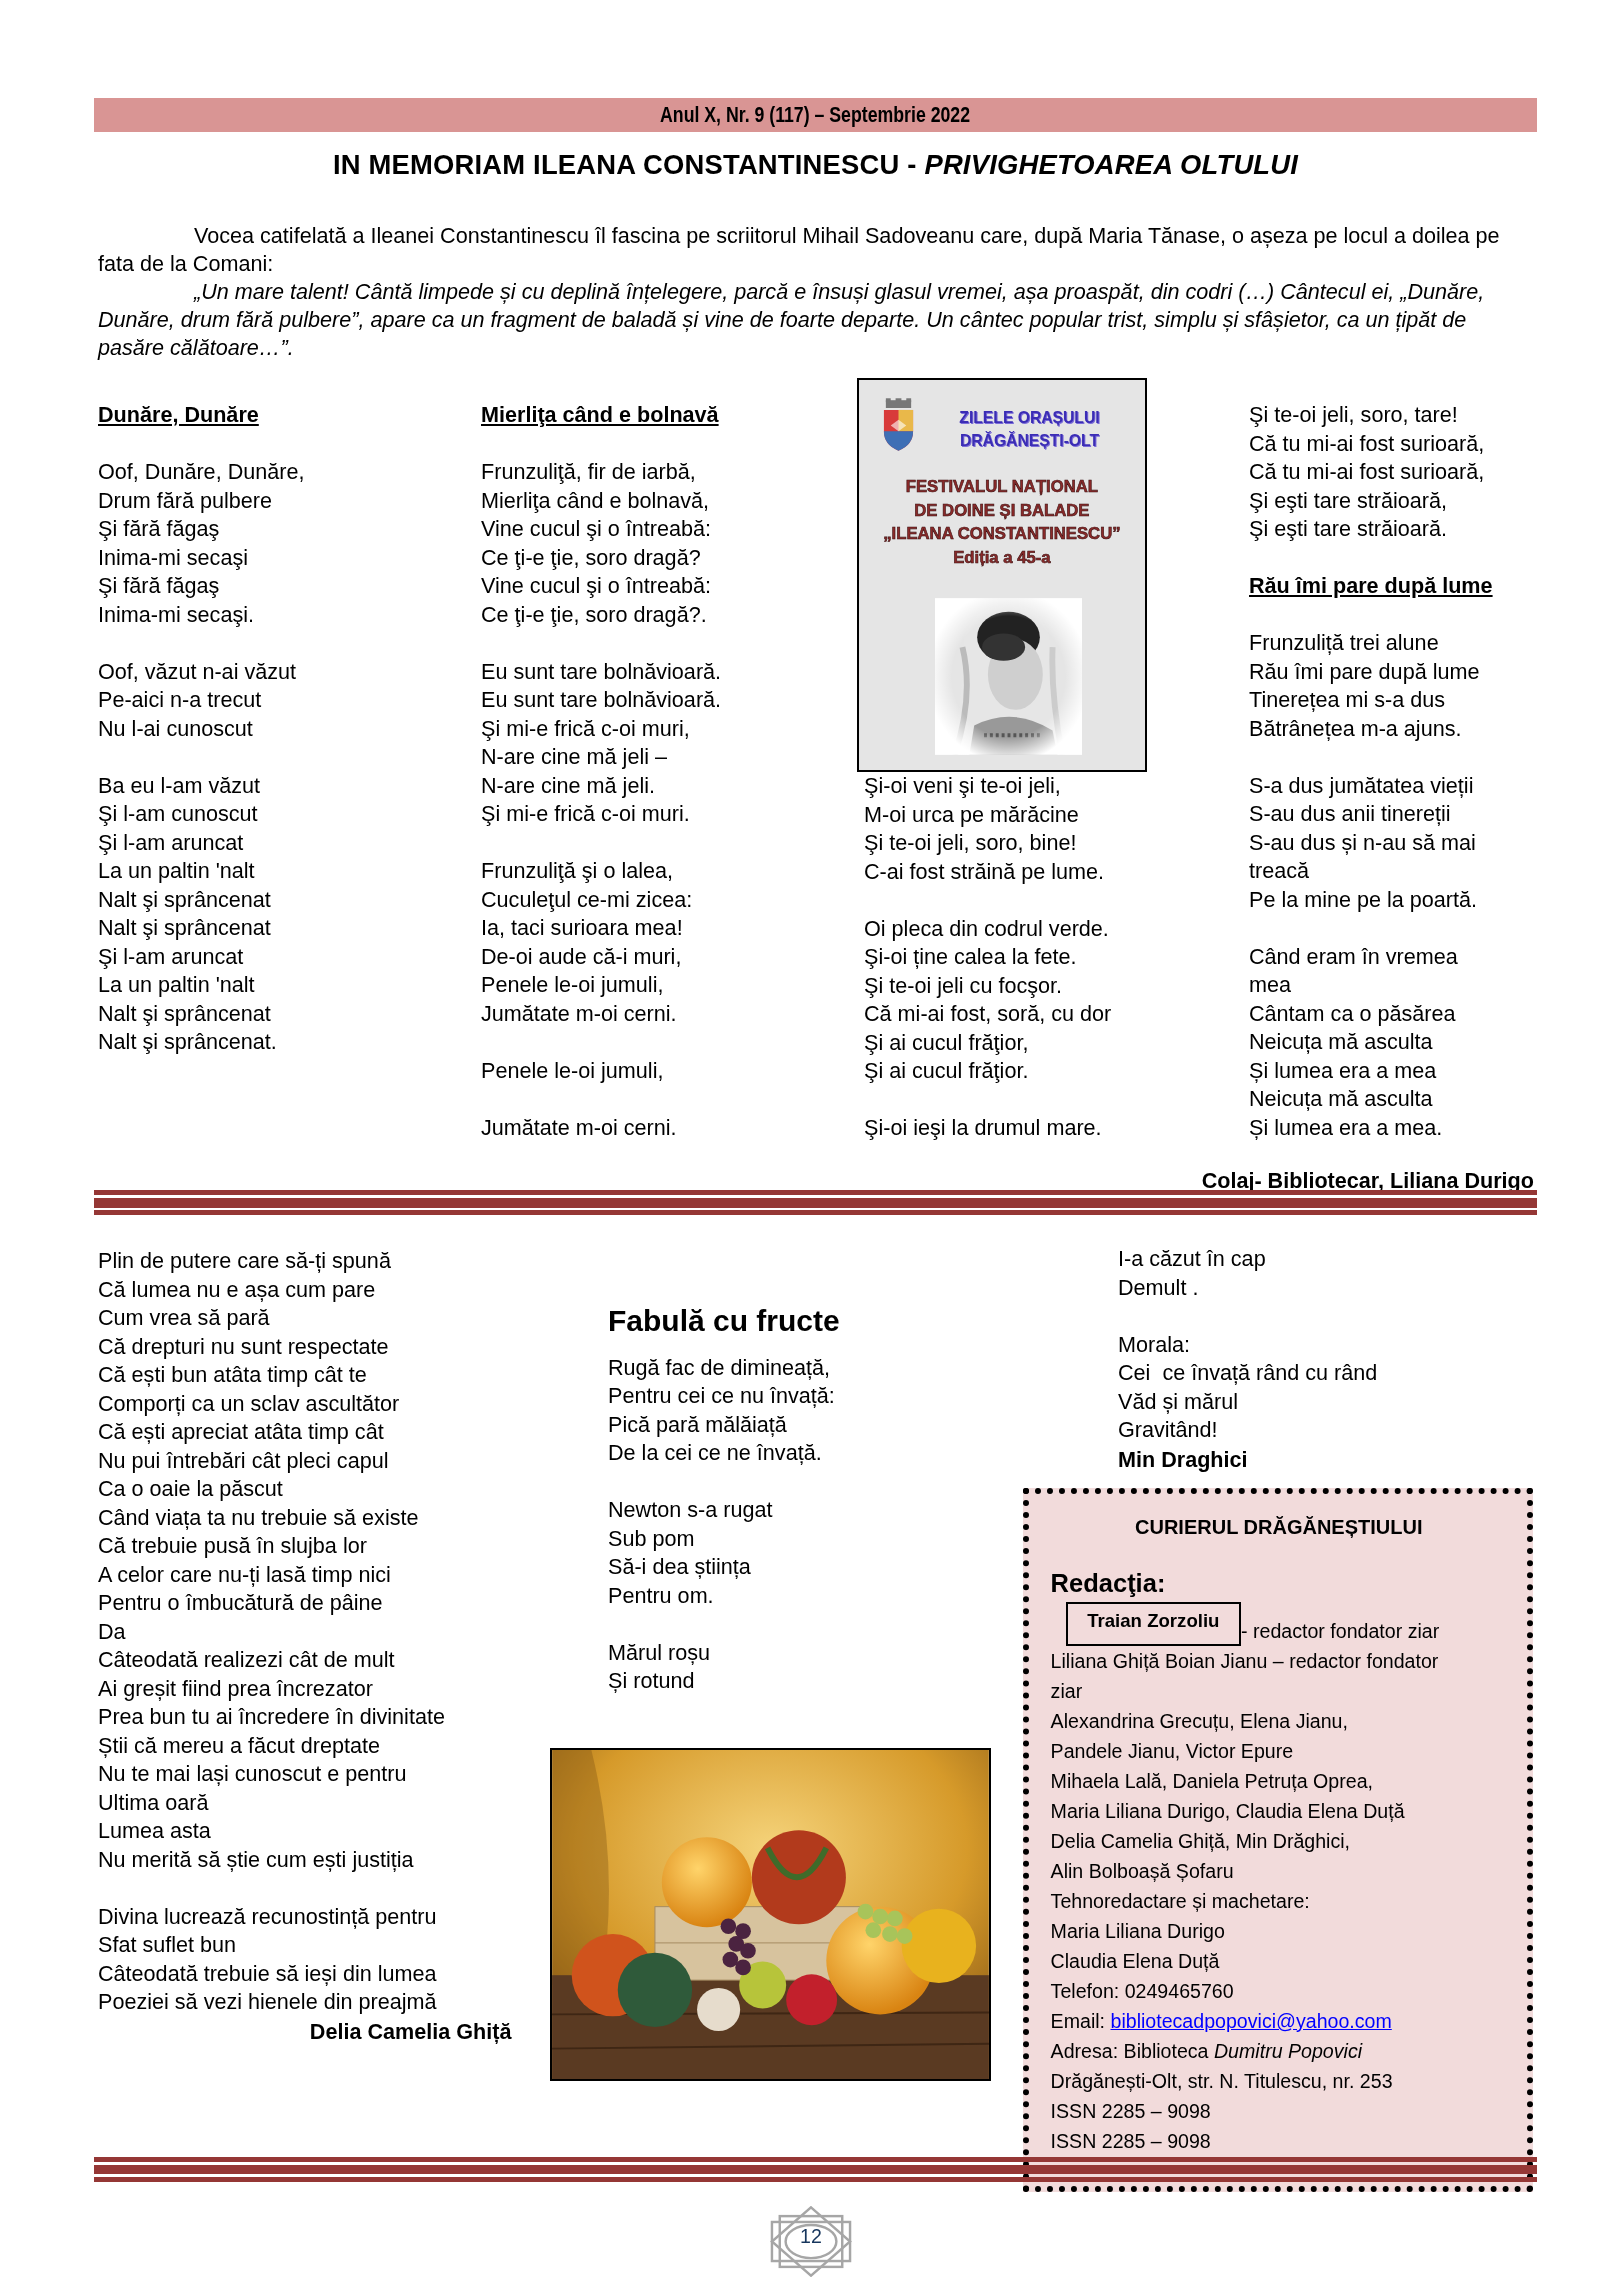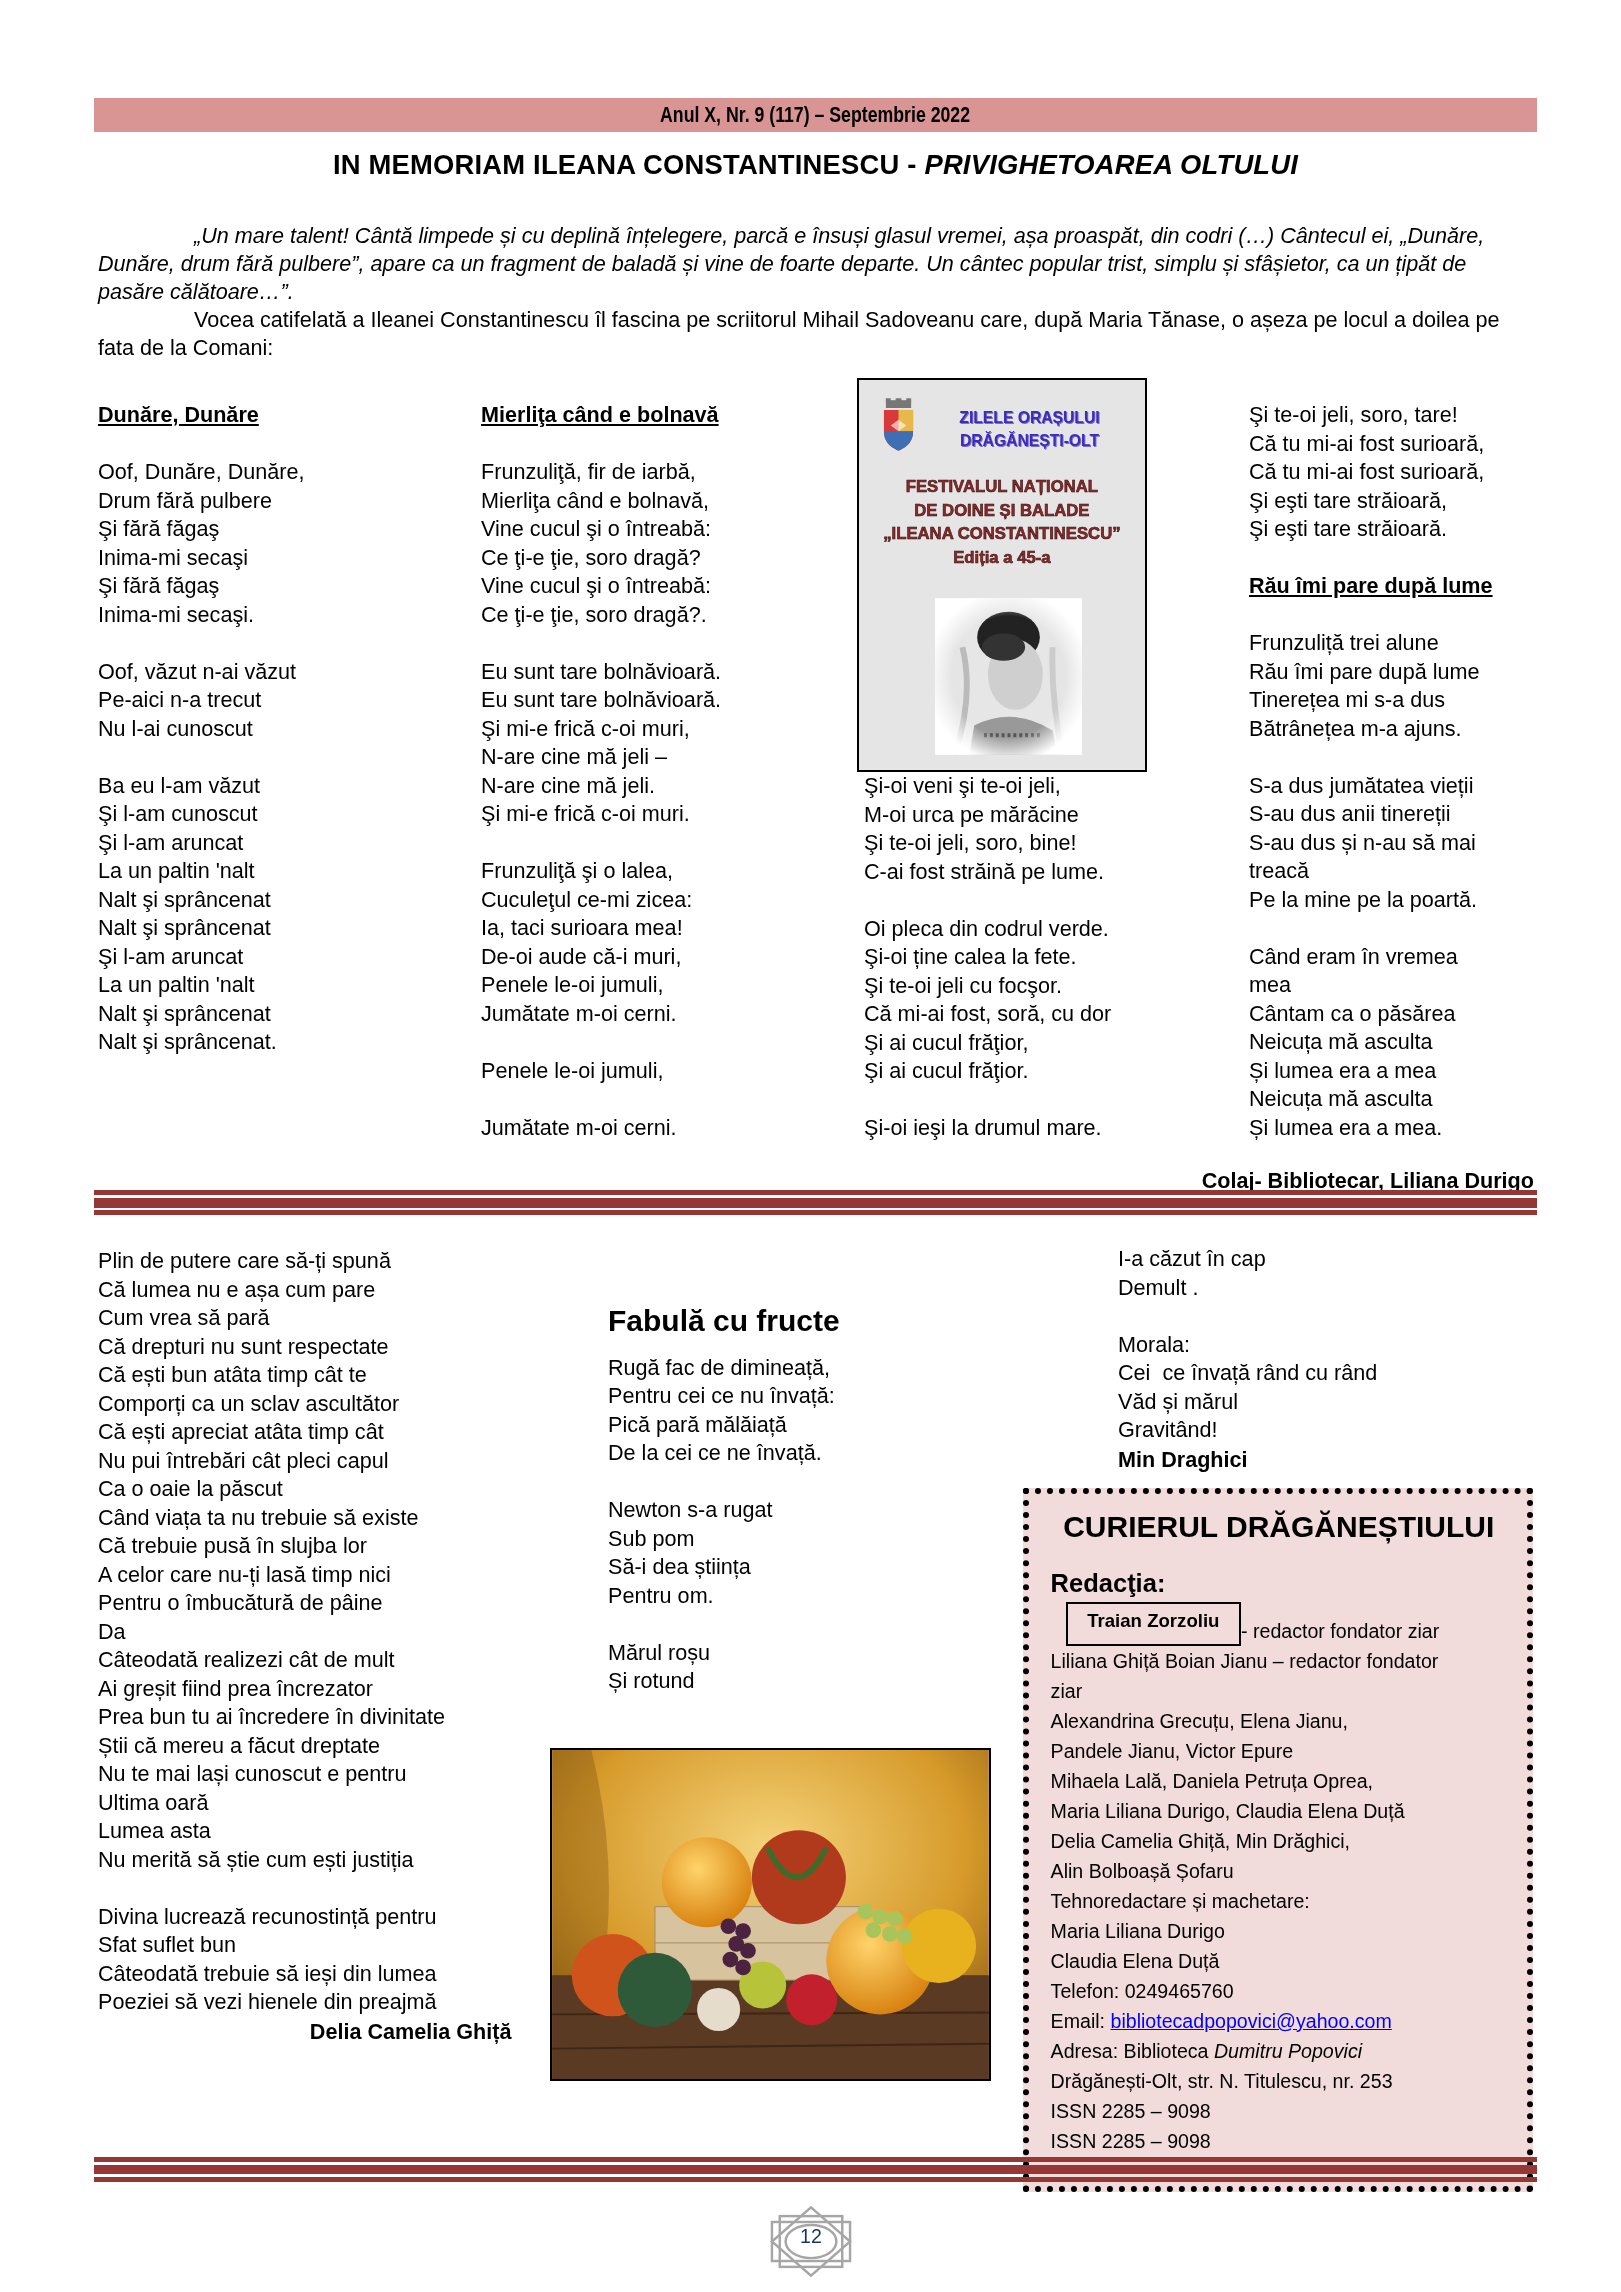--- a/index.html
+++ b/index.html
@@ -36,40 +36,40 @@
   .b-col1 .h { font-weight: bold; font-size: 30px; line-height: 36px; }
   .b-col1 .auth { font-weight: bold; text-align: right; padding-right: 17.6px; }
   .b-col2 { left: 608px; top: 1303px; width: 412px; font-size: 21.6px; line-height: 29px; }
   .b-col2 .h { font-weight: bold; font-size: 30px; line-height: 36px; margin-bottom: 14.7px; }
   .b-col3 { left: 1118px; top: 1245px; width: 421px; font-size: 21.6px; line-height: 29px; }
   .b-col3 .auth { font-weight: bold; padding-right: 4.9px; }
   .fruit { left: 550px; top: 1748px; width: 437px; height: 329px; border: 2.9px solid #000; overflow: hidden; }
   .box { left: 1023px; top: 1488px; width: 510px; height: 704px; background: #f2dbdb;
          border: 6.9px dashed #000; box-sizing: border-box; border-style: dotted; }
   .box-inner { left: 21.6px; top: 17.6px; width: 470px; font-family: "Liberation Sans", sans-serif; font-size: 19.6px; line-height: 30px; }
-  .box-title { text-align: center; font-weight: bold; font-size: 30px; margin-bottom: 25.5px; padding-right: 13.7px; }
+  .box-title { text-align: center; font-weight: bold; font-size: 20px; margin-bottom: 25.5px; padding-right: 13.7px; }
   .box-red { font-weight: bold; font-size: 25.5px; line-height: 33px; }
   .editor-box { display: inline-block; border: 2px solid #000; padding: 2px 19.6px 7.8px; font-weight: bold; font-size: 18.6px; margin-left: 15px; vertical-align: top; margin-top: 2px; }
   .email { color: #0000ff; text-decoration: underline; }
   .page-num { left: 770px; top: 2206px; width: 82px; height: 71px; }
   .page-num-text { left: 770px; top: 2225px; width: 82px; text-align: center; color: #17365d; font-size: 19.6px; }
 </style>
 </head>
 <body>
 
 <div class="abs band">
   <span>Anul X, Nr. 9 (117) – Septembrie  2022</span>
 </div>
 <div class="abs main-title">
   <span>IN MEMORIAM  ILEANA CONSTANTINESCU  - </span><span class="it">PRIVIGHETOAREA OLTULUI</span>
 </div>
 
 <div class="abs intro">
+  <p class="ind">Vocea catifelată a Ileanei Constantinescu îl fascina pe scriitorul Mihail Sadoveanu care, după Maria Tănase, o așeza pe locul a  doilea pe fata de la Comani:</p>
   <p class="ind quote">„Un mare talent! Cântă limpede și cu deplină înțelegere, parcă e însuși glasul vremei, așa proaspăt, din codri (…) Cântecul ei, „Dunăre, Dunăre, drum fără pulbere”, apare ca un fragment de baladă și vine de foarte departe. Un cântec popular trist, simplu și sfâșietor, ca un țipăt de pasăre călătoare…”.</p>
-  <p class="ind">Vocea catifelată a Ileanei Constantinescu îl fascina pe scriitorul Mihail Sadoveanu care, după Maria Tănase, o așeza pe locul a  doilea pe fata de la Comani:</p>
 </div>
 
 <div class="abs poem col1">
   <div class="title">Dunăre, Dunăre</div>
   <div>
       <div class="line">&nbsp;</div>
       <div class="line">Oof, Dunăre, Dunăre,</div>
       <div class="line">Drum fără pulbere</div>
       <div class="line">Şi fără făgaş</div>
       <div class="line">Inima-mi secaşi</div>

